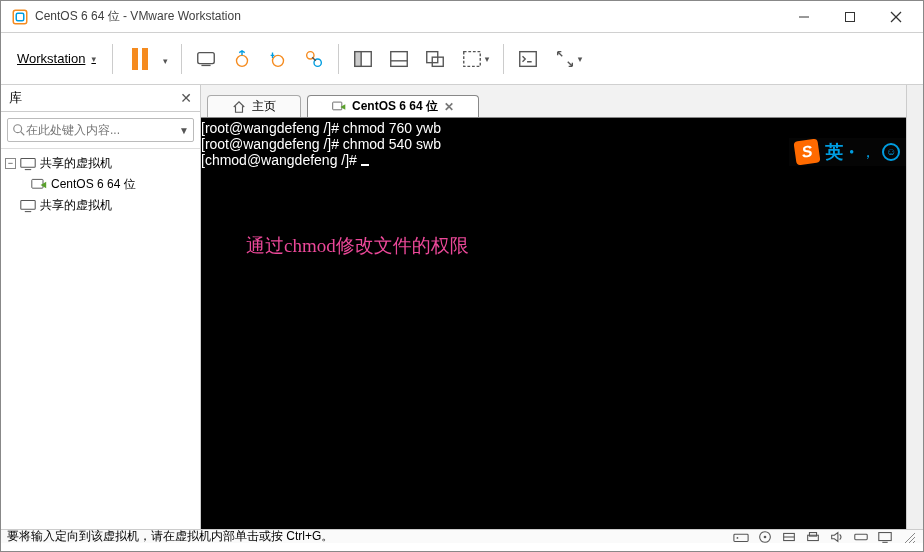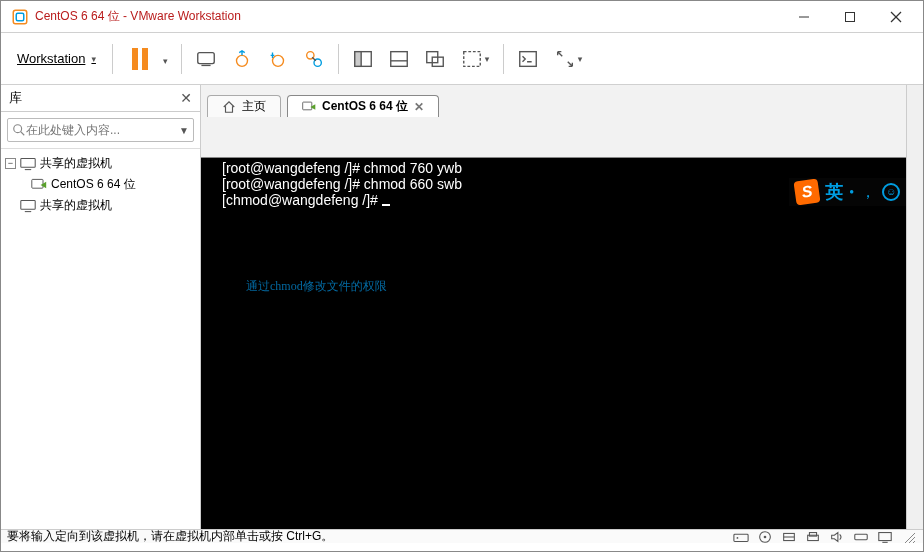--- a/index.html
+++ b/index.html
@@ -1,19 +1,19 @@
 <!DOCTYPE html>
 <html><head>
 <meta charset="utf-8">
 <style>
 * { margin: 0; padding: 0; box-sizing: border-box; font-family: "Microsoft YaHei", Tahoma, sans-serif; }
 body { width: 924px; height: 552px; background: #fff; overflow: hidden; border: 1px solid #888; }
 .titlebar { height: 32px; display: flex; align-items: center; padding: 0 4px; border-bottom: 1px solid #d0d0d0; background: #fff; }
 .titlebar .logo { width: 18px; height: 18px; margin: 0 6px; }
-.titlebar .title { font-size: 12px; color: #b91c1c; flex: 0 0 auto; }
+.titlebar .title { font-size: 12px; color: #404040; flex: 0 0 auto; }
 .titlebar .spacer { flex: 1; }
 .winbtn { width: 46px; height: 30px; display: flex; align-items: center; justify-content: center; cursor: pointer; }
 .winbtn svg { width: 12px; height: 12px; }
 .toolbar { height: 52px; display: flex; align-items: center; border-bottom: 1px solid #d0d0d0; padding: 0 6px; gap: 0; }
 .mbtn { padding: 6px 10px; font-size: 13px; display: flex; align-items: center; gap: 4px; cursor: pointer; text-decoration: underline; }
 .vdiv { width: 1px; height: 30px; background: #ccc; margin: 0 6px; }
 .tbtn { width: 36px; height: 36px; display: flex; align-items: center; justify-content: center; cursor: pointer; border-radius: 3px; }
 .tbtn.wide { width: 44px; }
 .tbtn svg { width: 22px; height: 22px; }
 .drop::after { content: "▾"; font-size: 9px; color: #555; margin-left: 2px; }
@@ -29,28 +29,28 @@
 .searchbox svg { width: 14px; height: 14px; flex-shrink: 0; }
 .searchbox input { border: none; outline: none; font-size: 12px; flex: 1; color: #888; width: 100%; }
 .searchbox .dd { font-size: 10px; color: #555; cursor: pointer; }
 .tree { padding: 4px 2px; font-size: 12px; }
 .treeitem { display: flex; align-items: center; gap: 4px; padding: 2px 2px; cursor: pointer; white-space: nowrap; }
 .treeitem.indent1 { padding-left: 28px; }
 .treeitem .expander { width: 11px; height: 11px; border: 1px solid #888; display: flex; align-items: center; justify-content: center; font-size: 9px; line-height: 1; color: #333; }
 .treeitem svg { width: 16px; height: 14px; flex-shrink: 0; }
 .main { flex: 1; display: flex; flex-direction: column; background: #f2f2f2; }
 .tabbar { height: 32px; display: flex; align-items: flex-end; padding: 4px 6px 0 6px; gap: 6px; background: #f2f2f2; }
-.tab { height: 22px; padding: 0 14px; display: flex; align-items: center; gap: 6px; border: 1px solid #aaa; border-bottom: none; background: #fafafa; font-size: 12px; border-radius: 4px 4px 0 0; cursor: pointer; }
+.tab { height: 22px; padding: 0 24px; display: flex; align-items: center; gap: 6px; border: 1px solid #aaa; border-bottom: none; background: #fafafa; font-size: 12px; border-radius: 4px 4px 0 0; cursor: pointer; }
 .tab.active { background: #fff; border-color: #888; font-weight: bold; }
 .tab .tclose { font-size: 12px; color: #777; cursor: pointer; }
 .tab svg { width: 14px; height: 14px; }
-.term { flex: 1; background: #000; color: #fff; font-family: Consolas, "Courier New", monospace; font-size: 14px; padding: 2px 21px; position: relative; line-height: 16px; border-top: 1px solid #888; margin-top: 40px; }
+.term { flex: 1; background: #000; color: #fff; font-family: Consolas, "Courier New", monospace; font-size: 14px; padding: 2px 0; position: relative; line-height: 16px; border-top: 1px solid #888; }
 .term .line { white-space: pre; }
 .term .cursor { display: inline-block; width: 8px; height: 2px; background: #fff; vertical-align: -1px; }
-.annot { position: absolute; top: 120px; left: 45px; color: #0369a1; font-size: 12px; font-family: "SimSun", serif; }
+.annot { position: absolute; top: 120px; left: 45px; color: #ec4899; font-size: 19px; font-family: "SimSun", serif; }
 .ime { position: absolute; right: 0; top: 20px; height: 28px; display: flex; align-items: center; gap: 6px; padding: 0 6px; background: rgba(255,255,255,0.02); }
 .ime .sogou { width: 24px; height: 24px; background: #ff6a00; transform: rotate(-8deg); border-radius: 4px; display: flex; align-items: center; justify-content: center; color: #fff; font-weight: bold; font-size: 16px; font-style: italic; font-family: Arial; }
 .ime .lang { color: #009de0; font-size: 18px; font-weight: bold; }
 .ime .dot { color: #009de0; font-size: 8px; }
 .ime .comma { color: #009de0; font-size: 16px; }
 .ime .smile { width: 18px; height: 18px; border: 2px solid #009de0; border-radius: 50%; display: flex; align-items: center; justify-content: center; color: #009de0; font-size: 10px; }
 .vscroll { width: 17px; background: #f0f0f0; border-left: 1px solid #ccc; }
 .statusbar { height: 14px; border-top: 1px solid #ccc; display: flex; align-items: center; font-size: 12px; padding: 0 6px; background: #fafafa; }
 .statusbar .spacer { flex: 1; }
 .statusbar .tray { display: flex; gap: 8px; align-items: center; }
@@ -217,21 +217,21 @@
             <rect x="1" y="1" width="13" height="11" rx="1" fill="none" stroke="#555" stroke-width="1.2"></rect>
             <polygon points="12,8 19,4 19,12" fill="#5aa02c"></polygon>
           </svg>
         <span>CentOS 6 64 位</span>
         <span class="tclose">✕</span>
       </div>
     </div>
 
     <div class="term">
       <div class="line">[root@wangdefeng /]# chmod 760 ywb</div>
-      <div class="line">[root@wangdefeng /]# chmod 660 swb</div>
+      <div class="line">[root@wangdefeng /]# chmod 540 swb</div>
       <div class="line"><span>[chmod@wangdefeng /]# </span><span class="cursor"></span></div>
       <div class="annot">通过chmod修改文件的权限</div>
       <div class="ime">
         <div class="sogou">S</div>
         <span class="lang">英</span>
         <span class="dot">●</span>
         <span class="comma">，</span>
         <div class="smile">☺</div>
       </div>
     </div>

